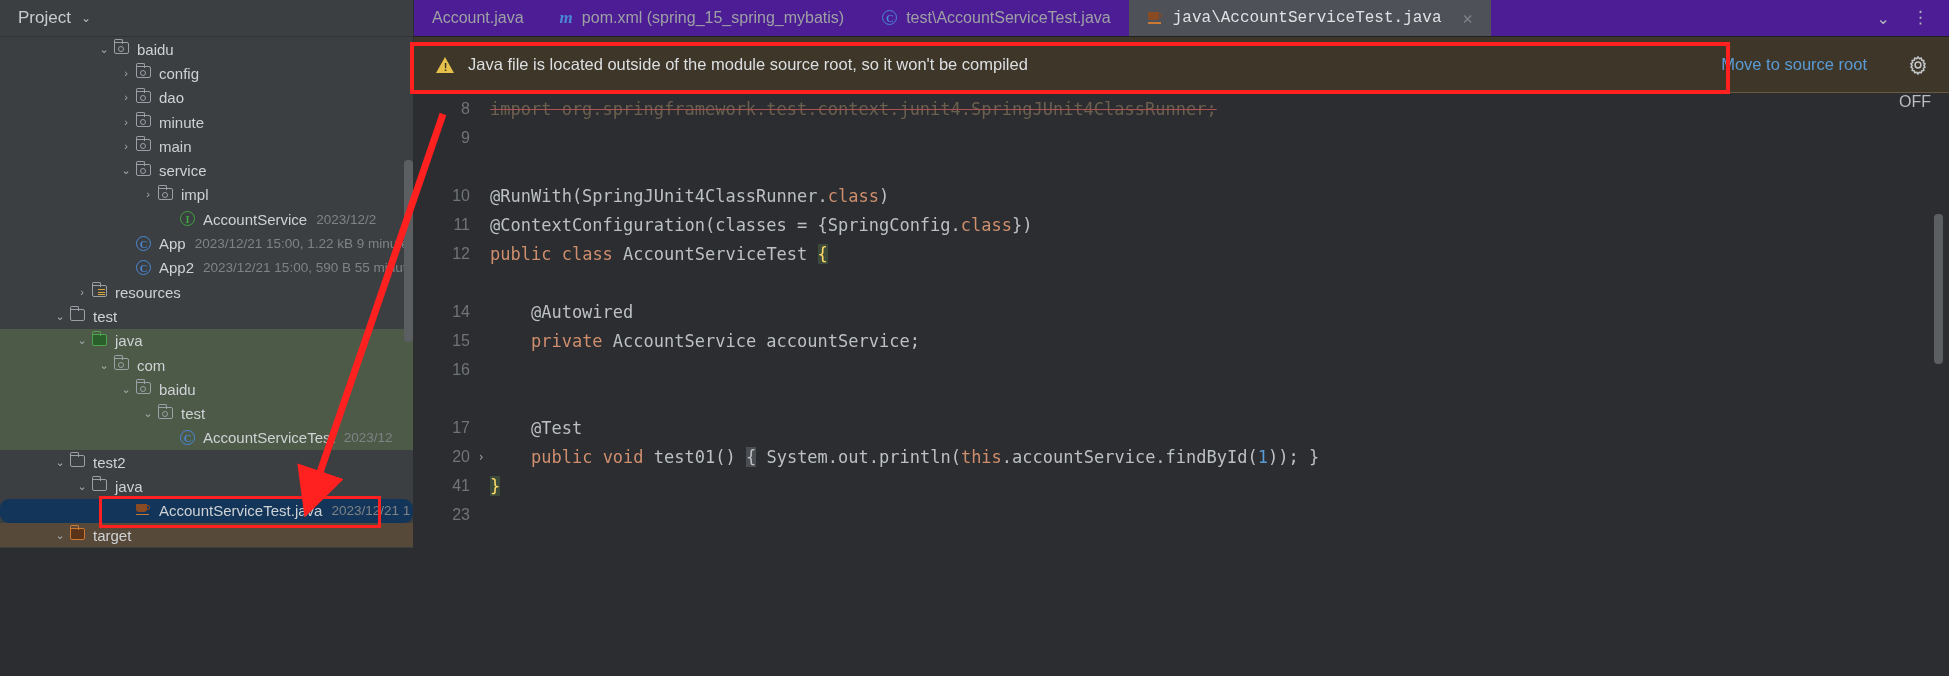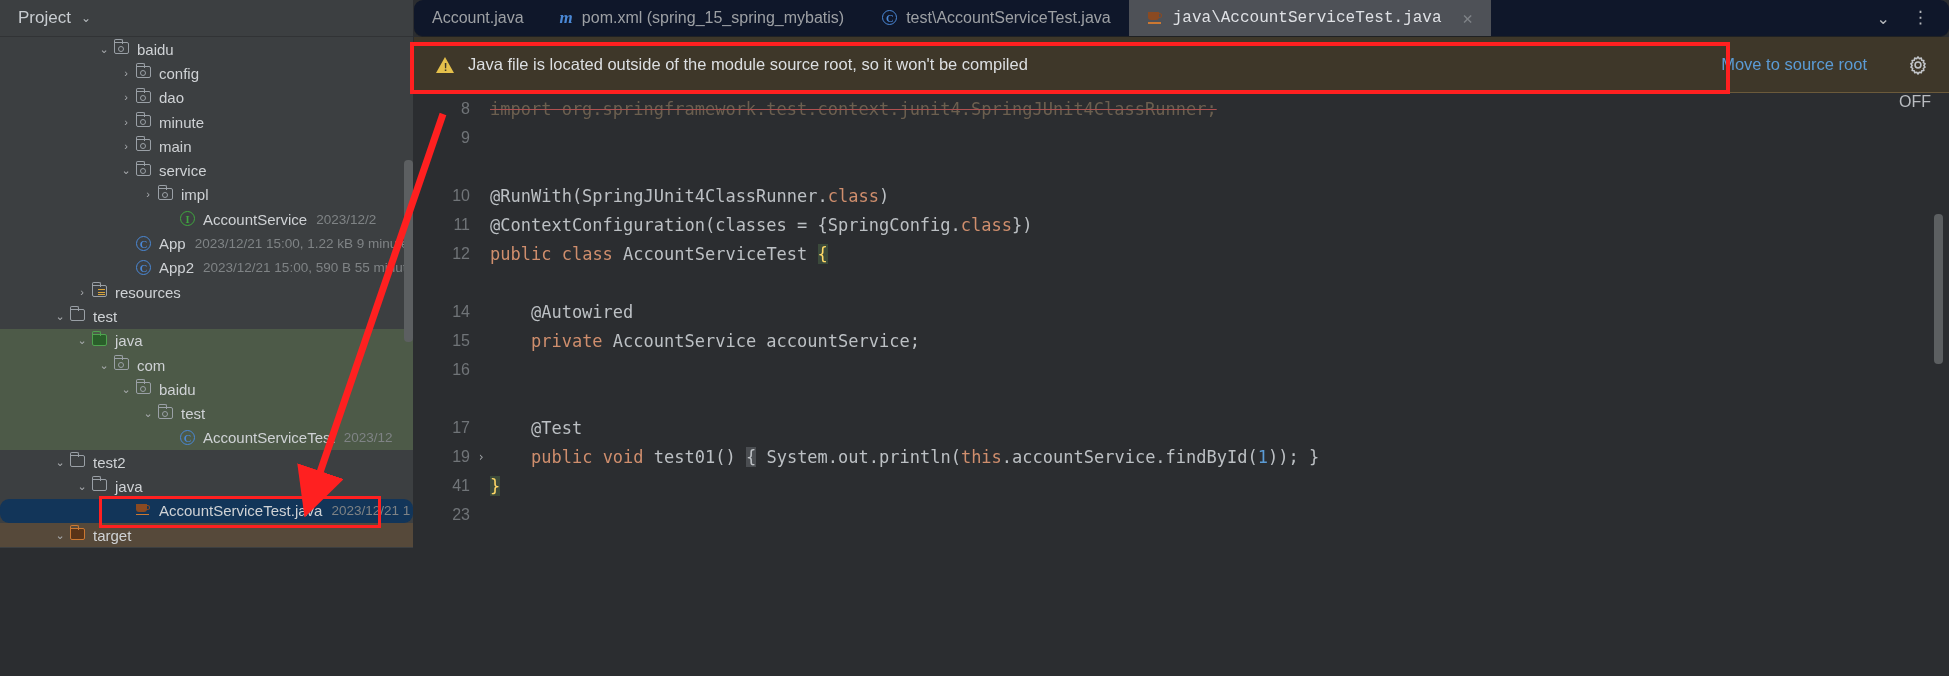--- a/index.html
+++ b/index.html
@@ -108,24 +108,23 @@
     position:absolute; left:404px; top:160px;
     width:9px; height:182px; background:#5c5f61; border-radius:4px;
   }
 
   
   #editor { position:absolute; left:414px; top:0; right:0; height:676px; background:#2b2d30; }
 
   
   #tabbar {
     position:relative; height:37px;
-    background:#0f172a;
+    background:#4c1d95;
     display:flex; align-items:stretch;
     border-bottom:1px solid #1f2123;
-    border-radius:9px;
   }
   .tab {
     display:flex; align-items:center; gap:9px;
     padding:0 18px;
     font-size:16px; color:#9da0a4;
     position:relative;
     cursor:default;
   }
   .tab.active { background:#4e5157; color:#dfe1e5;font-family:Liberation Mono, monospace; }
   .tab.active .tab-label { color:#dfe1e5; }
@@ -511,21 +510,21 @@
             <span class="lno"></span>
             <span class="fold"></span>
             <span class="ctext"></span>
           </div>
           <div class="cline">
             <span class="lno">17</span>
             <span class="fold"></span>
             <span class="ctext">    @Test</span>
           </div>
           <div class="cline">
-            <span class="lno">19</span>
+            <span class="lno">20</span>
             <span class="fold">›</span>
             <span class="ctext">    <span class="kw">public</span> <span class="kw">void</span> test01() <span class="brace-hl2">{</span> System.out.println(<span class="kw">this</span>.accountService.findById(<span class="num">1</span>)); }</span>
           </div>
           <div class="cline">
             <span class="lno">41</span>
             <span class="fold"></span>
             <span class="ctext"><span class="brace-hl">}</span></span>
           </div>
           <div class="cline">
             <span class="lno">23</span>

